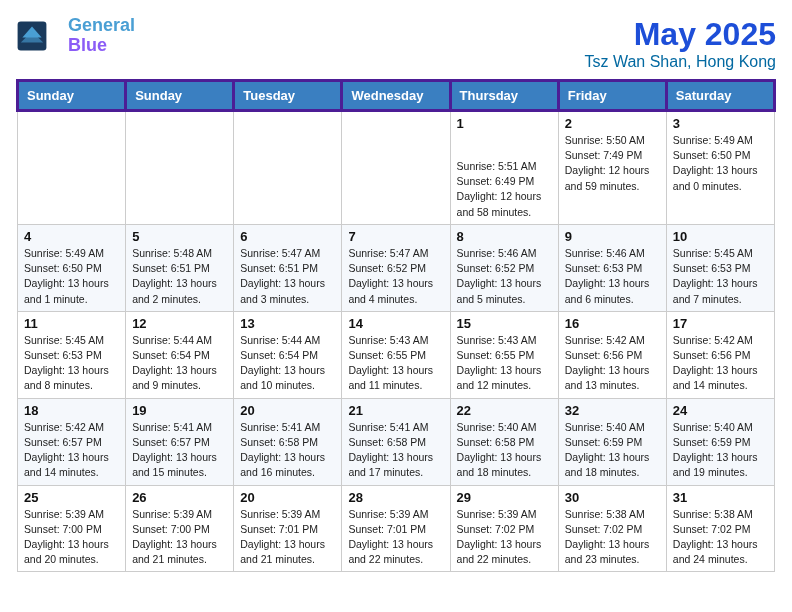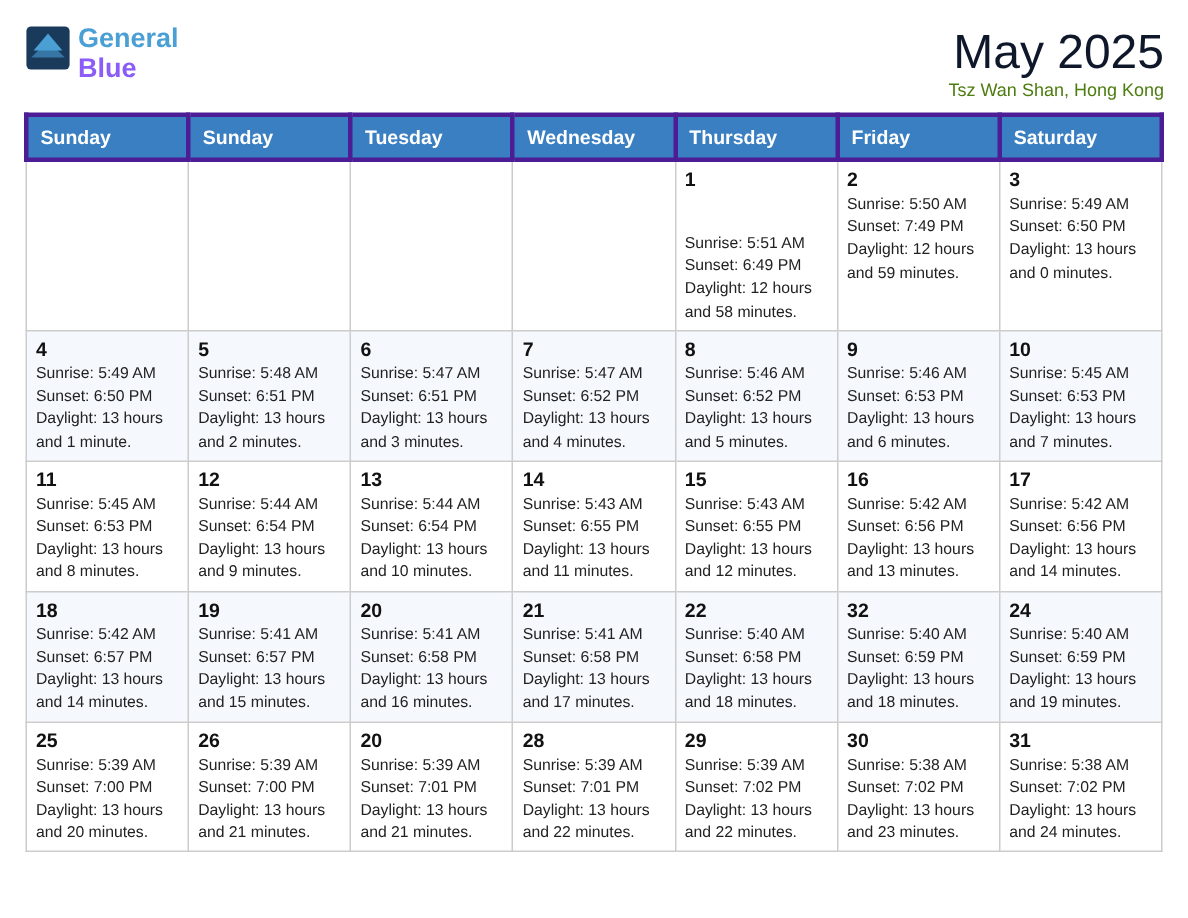--- a/index.html
+++ b/index.html
@@ -11,47 +11,47 @@
       padding: 16px;
     }
     .header {
       display: flex;
       justify-content: space-between;
       align-items: flex-start;
       margin-bottom: 8px;
     }
     .logo {
       display: flex;
-      align-items: flex-start;
-      gap: 4px;
+      align-items: center;
+      gap: 20px;
     }
     .logo-text {
       font-size: 18px;
       font-weight: bold;
       color: #1a3a5c;
       line-height: 1.1;
     }
     .logo-text span {
       color: #4a9fd4;
     }
     .logo-icon {
       width: 32px;
       height: 32px;
     }
     .title-block {
       text-align: right;
     }
     .month-title {
       font-size: 32px;
-      font-weight: normal;
-      color: #0f172a;
+      font-weight: bold;
+      color: #1d4ed8;
     }
     .location {
-      font-size: 12px;
-      color: #4d7c0f;
+      font-size: 16px;
+      color: #0369a1;
     }
     .calendar {
       width: 100%;
       border-collapse: collapse;
       font-size: 11px;
     }
     .calendar th {
       background: #3a7fc1;
       color: #fff;
       text-align: left;

